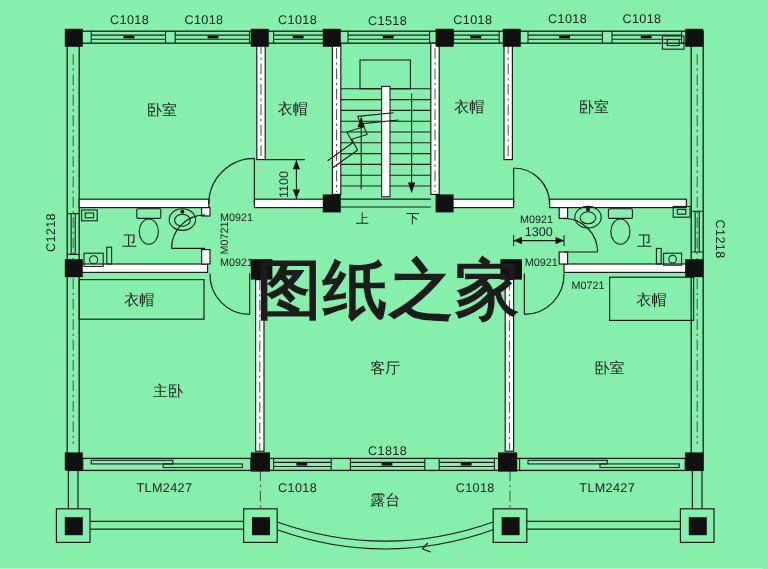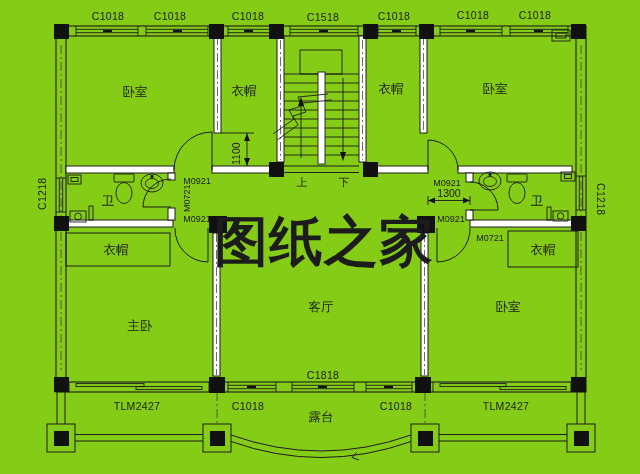--- a/index.html
+++ b/index.html
@@ -1,16 +1,16 @@
 <!DOCTYPE html>
 <html><head>
 <meta charset="utf-8">
 <style>
   html,body{margin:0;padding:0;background:#fff;}
-  #canvas{position:relative;width:640px;height:474px;background:#84cc16;overflow:hidden;
+  #canvas{position:relative;width:640px;height:474px;background:#86efac;overflow:hidden;
           font-family:"Liberation Sans","DejaVu Sans",sans-serif;}
   svg{display:block;}
   text{fill:#1c1c1c;}
   .lbl{font-size:10.5px;letter-spacing:0.3px;}
   .room{font-size:12.5px;}
   .small{font-size:9px;}
   .dim{font-size:10.5px;}
   .updown{font-size:11px;}
   .wm{font-family:"Liberation Serif","DejaVu Serif",serif;font-size:54px;font-weight:bold;letter-spacing:1px;}
 </style>

